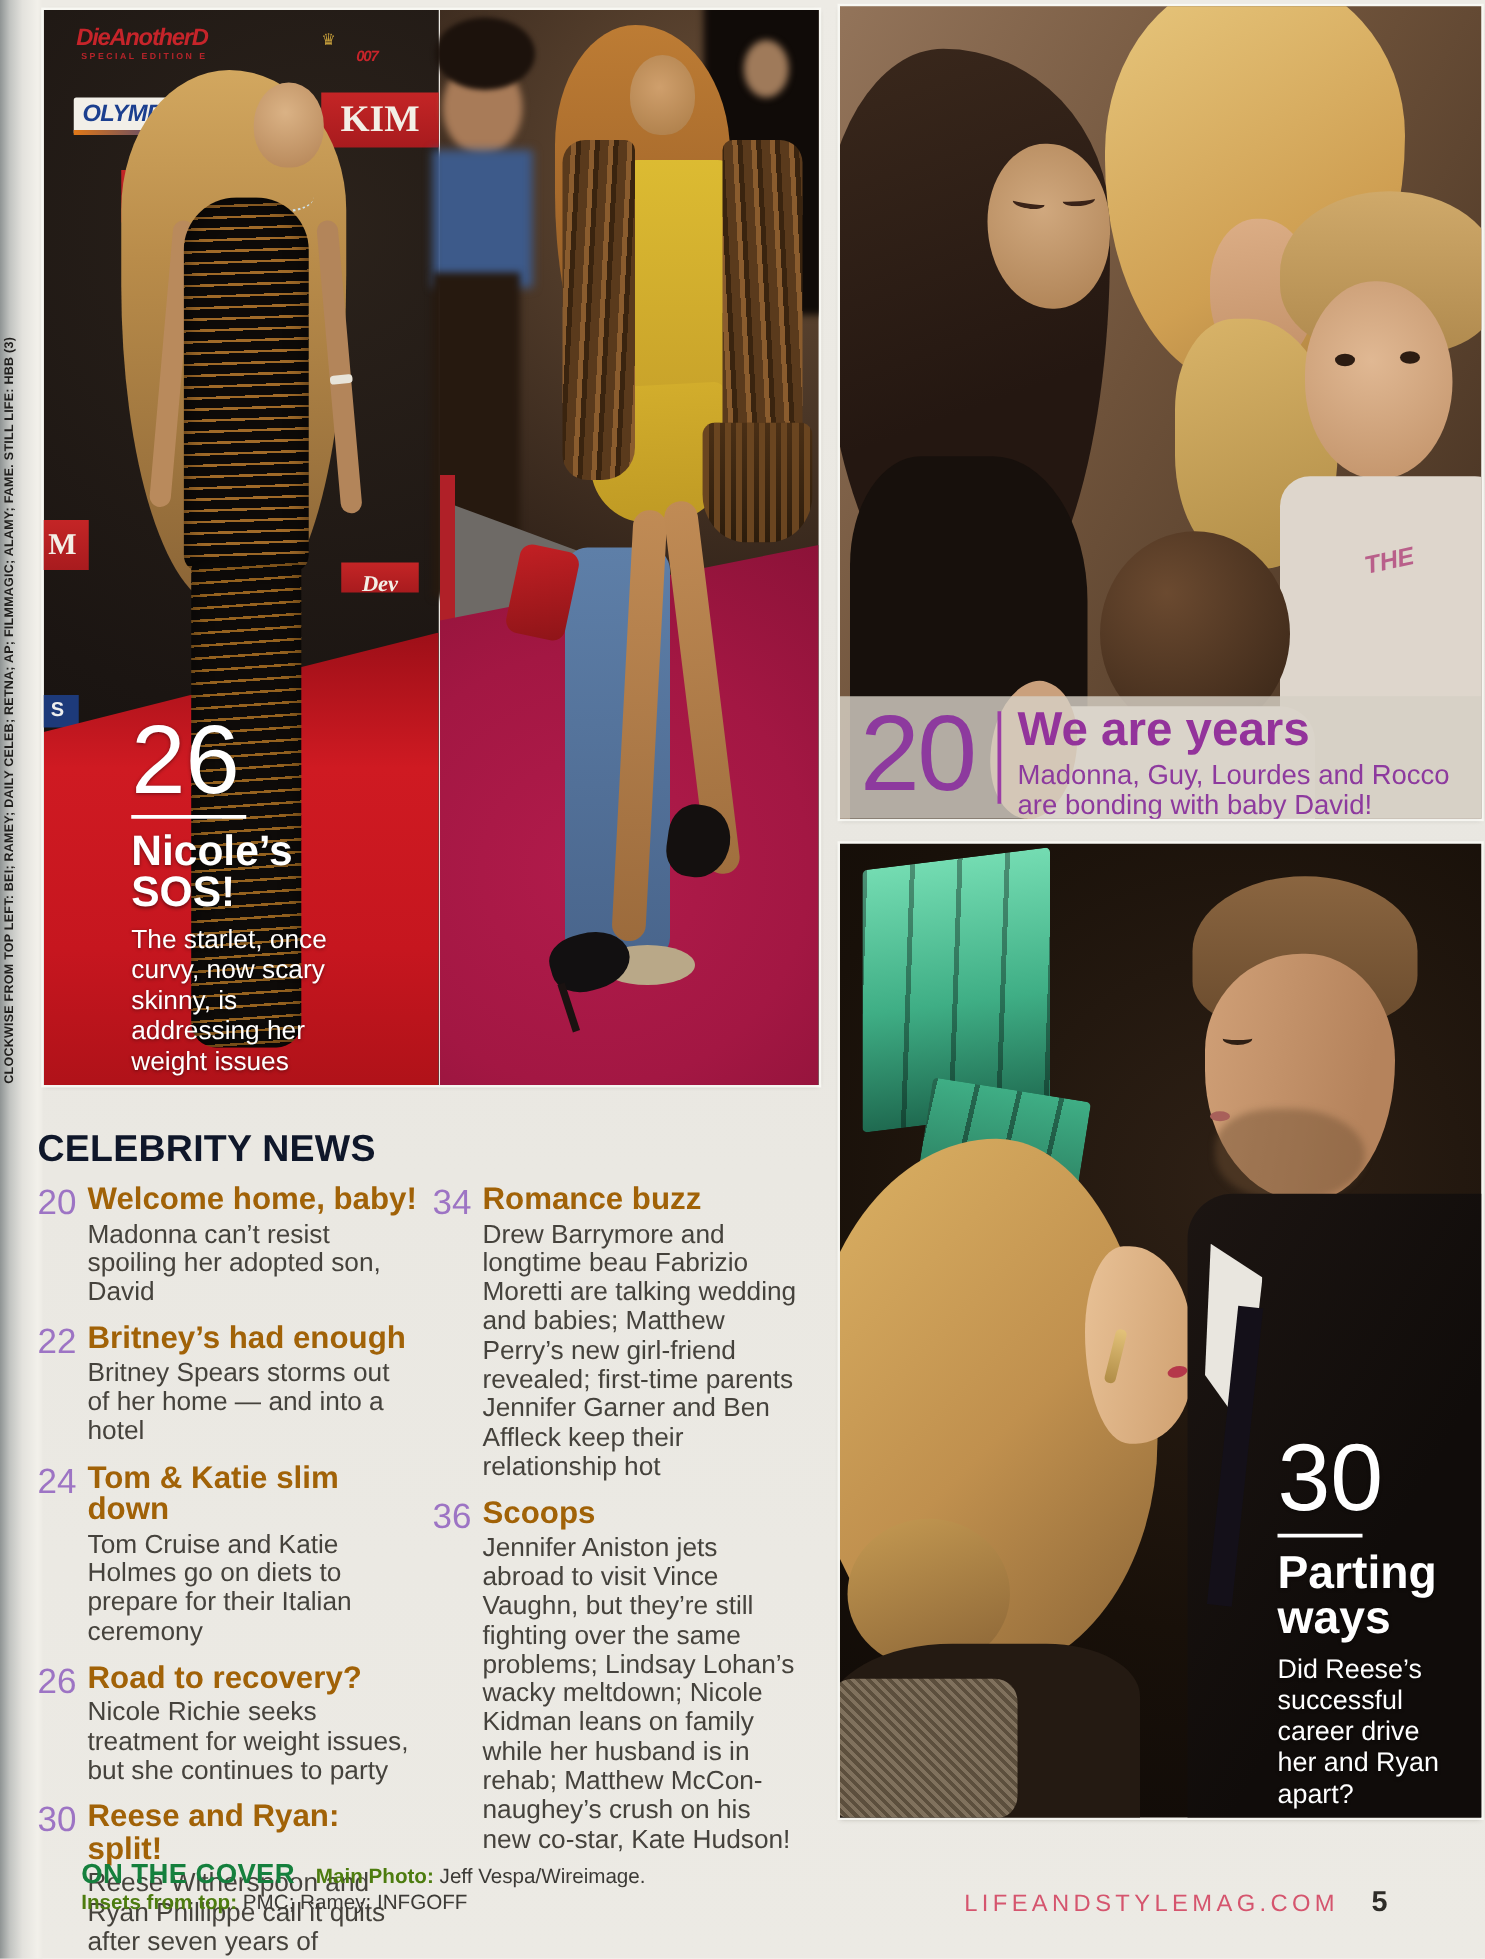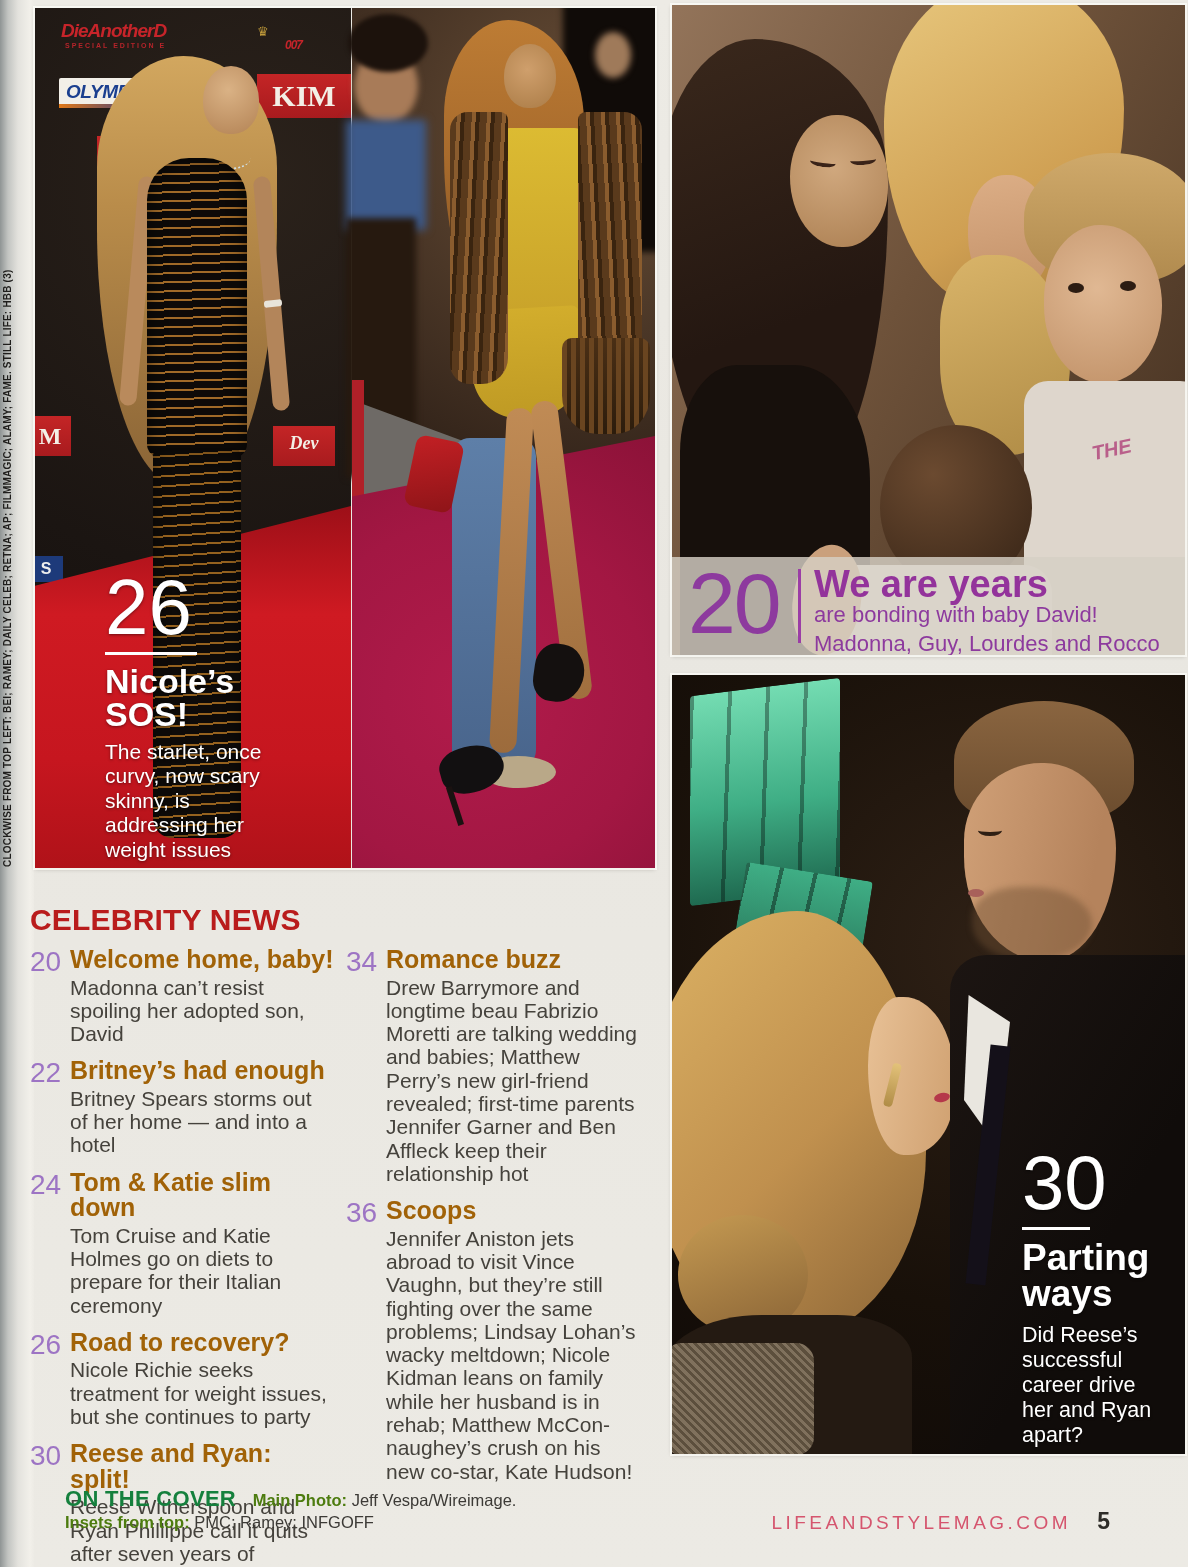--- a/index.html
+++ b/index.html
@@ -44,21 +44,21 @@
   .band-title{font-size:38px;font-weight:bold;color:#93339b;line-height:1;}
   .band-sub{font-size:22px;color:#8d3a9e;line-height:1.1;}
   
   .logo-dad{color:#c6242a;font-style:italic;font-weight:bold;font-size:19px;letter-spacing:-1px;}
   .logo-dad-tag{color:#b5242a;font-size:7px;letter-spacing:2px;font-weight:bold;}
   .box-red{background:linear-gradient(180deg,#c42526,#a81b1e);color:#f3efe6;
     font-family:"Liberation Serif",serif;font-weight:bold;text-align:center;}
   .box-white{background:#f2efe8;border-radius:2px;}
   
   .news{left:30px;top:903px;width:632px;}
-  .news h2{margin:0 0 10px 0;font-size:30px;letter-spacing:.2px;color:#b91c1c;}
+  .news h2{margin:0 0 10px 0;font-size:30px;letter-spacing:.2px;color:#0f172a;}
   .cols{display:flex;gap:8px;}
   .colL{width:308px;}
   .colR{width:316px;}
   .entry{display:flex;margin-bottom:13px;}
   .enum{width:40px;flex:none;font-size:28px;color:#9d74c4;line-height:1;padding-top:1px;}
   .etitle{margin:0 0 3px 0;font-size:25px;color:#a16207;line-height:1.02;font-weight:bold;}
   .ebody{margin:0;font-size:21px;color:#45423c;line-height:1.11;}
   .colL .ebody{max-width:272px;}
   .colR .ebody{max-width:258px;}
   
@@ -83,21 +83,21 @@
     <div class="sh logo-dad-tag" style="left:30px;top:34px;">SPECIAL EDITION E</div>
     <div class="sh" style="left:222px;top:16px;color:#c09a3a;font-size:13px;">♛</div>
     <div class="sh logo-dad" style="left:218px;top:30px;font-size:12px;margin-left:32px;">007</div>
     <div class="sh box-white" style="left:24px;top:70px;width:88px;height:30px;">
       <span style="position:absolute;left:7px;top:3px;color:#1b3f8f;font-weight:bold;font-style:italic;font-size:19px;letter-spacing:-.5px;">OLYMP</span>
       <span style="position:absolute;left:0;bottom:0;width:100%;height:4px;background:linear-gradient(90deg,#e07818,#303a88);"></span>
     </div>
     <div class="sh box-red" style="right:0;top:66px;width:94px;height:44px;font-size:30px;line-height:44px;">KIM</div>
     <div class="sh box-red" style="left:62px;top:128px;width:120px;height:42px;font-size:29px;line-height:42px;">MAX</div>
     <div class="sh box-red" style="left:-6px;top:408px;width:42px;height:40px;font-size:24px;line-height:40px;">M</div>
-    <div class="sh box-red" style="left:238px;top:418px;width:62px;height:40px;font-size:18px;line-height:34px;font-style:italic;">Dev</div>
+    <div class="sh box-red" style="left:238px;top:442px;width:62px;height:24px;font-size:18px;line-height:34px;font-style:italic;">Dev</div>
     <div class="sh" style="left:-6px;top:548px;width:34px;height:26px;background:#1d3a7a;color:#eee;font-weight:bold;text-align:center;line-height:26px;font-size:16px;">S</div>
 
     <div class="sh" style="left:0;top:498px;width:316px;height:362px;
          background:linear-gradient(180deg,#9d0f18 0%,#cf1a22 30%,#c6161f 70%,#b01219 100%);
          clip-path:polygon(0 22%,100% 0,100% 100%,0 100%);"></div>
 
     <div class="sh" style="left:62px;top:48px;width:180px;height:430px;
          background:linear-gradient(180deg,#d2a75f 0%,#b98c4a 35%,#8a6436 100%);
          border-radius:48% 52% 42% 46% / 26% 26% 62% 60%;"></div>
     <div class="sh" style="left:168px;top:58px;width:56px;height:68px;
@@ -187,22 +187,22 @@
 
   <div class="sh" style="left:208px;top:420px;width:152px;height:164px;background:radial-gradient(circle at 35% 30%,#6b4a30,#3f2a1a 80%);border-radius:50%;"></div>
   <div class="sh" style="left:150px;top:560px;width:230px;height:92px;background:#efeae2;border-radius:28px 28px 0 0;"></div>
   <div class="sh" style="left:120px;top:540px;width:70px;height:110px;background:#caa07c;border-radius:40% 60% 40% 60%;transform:rotate(18deg);"></div>
 
   <div class="sh band">
     <div class="sh band-num" style="left:16px;top:8px;">20</div>
     <div class="sh band-rule" style="left:126px;top:12px;"></div>
     <div class="sh" style="left:142px;top:8px;">
       <div class="band-title">We are years</div>
+      <div class="band-sub" style="margin-top:5px;">Madonna, Guy, Lourdes and Rocco</div>
       <div class="band-sub">are bonding with baby David!</div>
-      <div class="band-sub" style="margin-top:5px;">Madonna, Guy, Lourdes and Rocco</div>
     </div>
   </div>
 </div>
 
 <div class="sh photo parting">
   <div class="sh" style="left:18px;top:12px;width:150px;height:210px;transform:skewY(-7deg);border-radius:4px;
        background:repeating-linear-gradient(92deg,rgba(0,0,0,.35) 0 4px,rgba(0,0,0,0) 4px 38px),linear-gradient(180deg,#74dcb2 0%,#3fae85 55%,#1f6a50 100%);"></div>
   <div class="sh" style="left:62px;top:196px;width:128px;height:150px;transform:rotate(9deg);border-radius:4px;
        background:repeating-linear-gradient(94deg,rgba(0,0,0,.4) 0 4px,rgba(0,0,0,0) 4px 34px),linear-gradient(180deg,#3fae85,#1c5a44);"></div>
 

